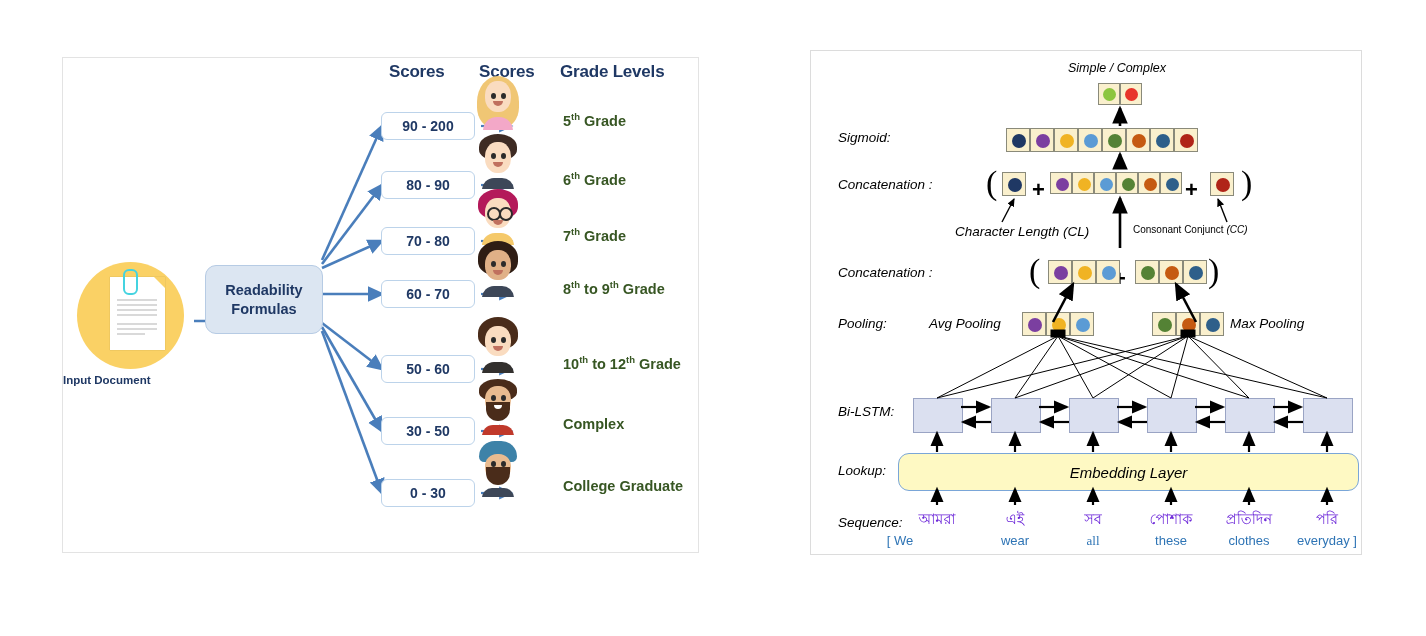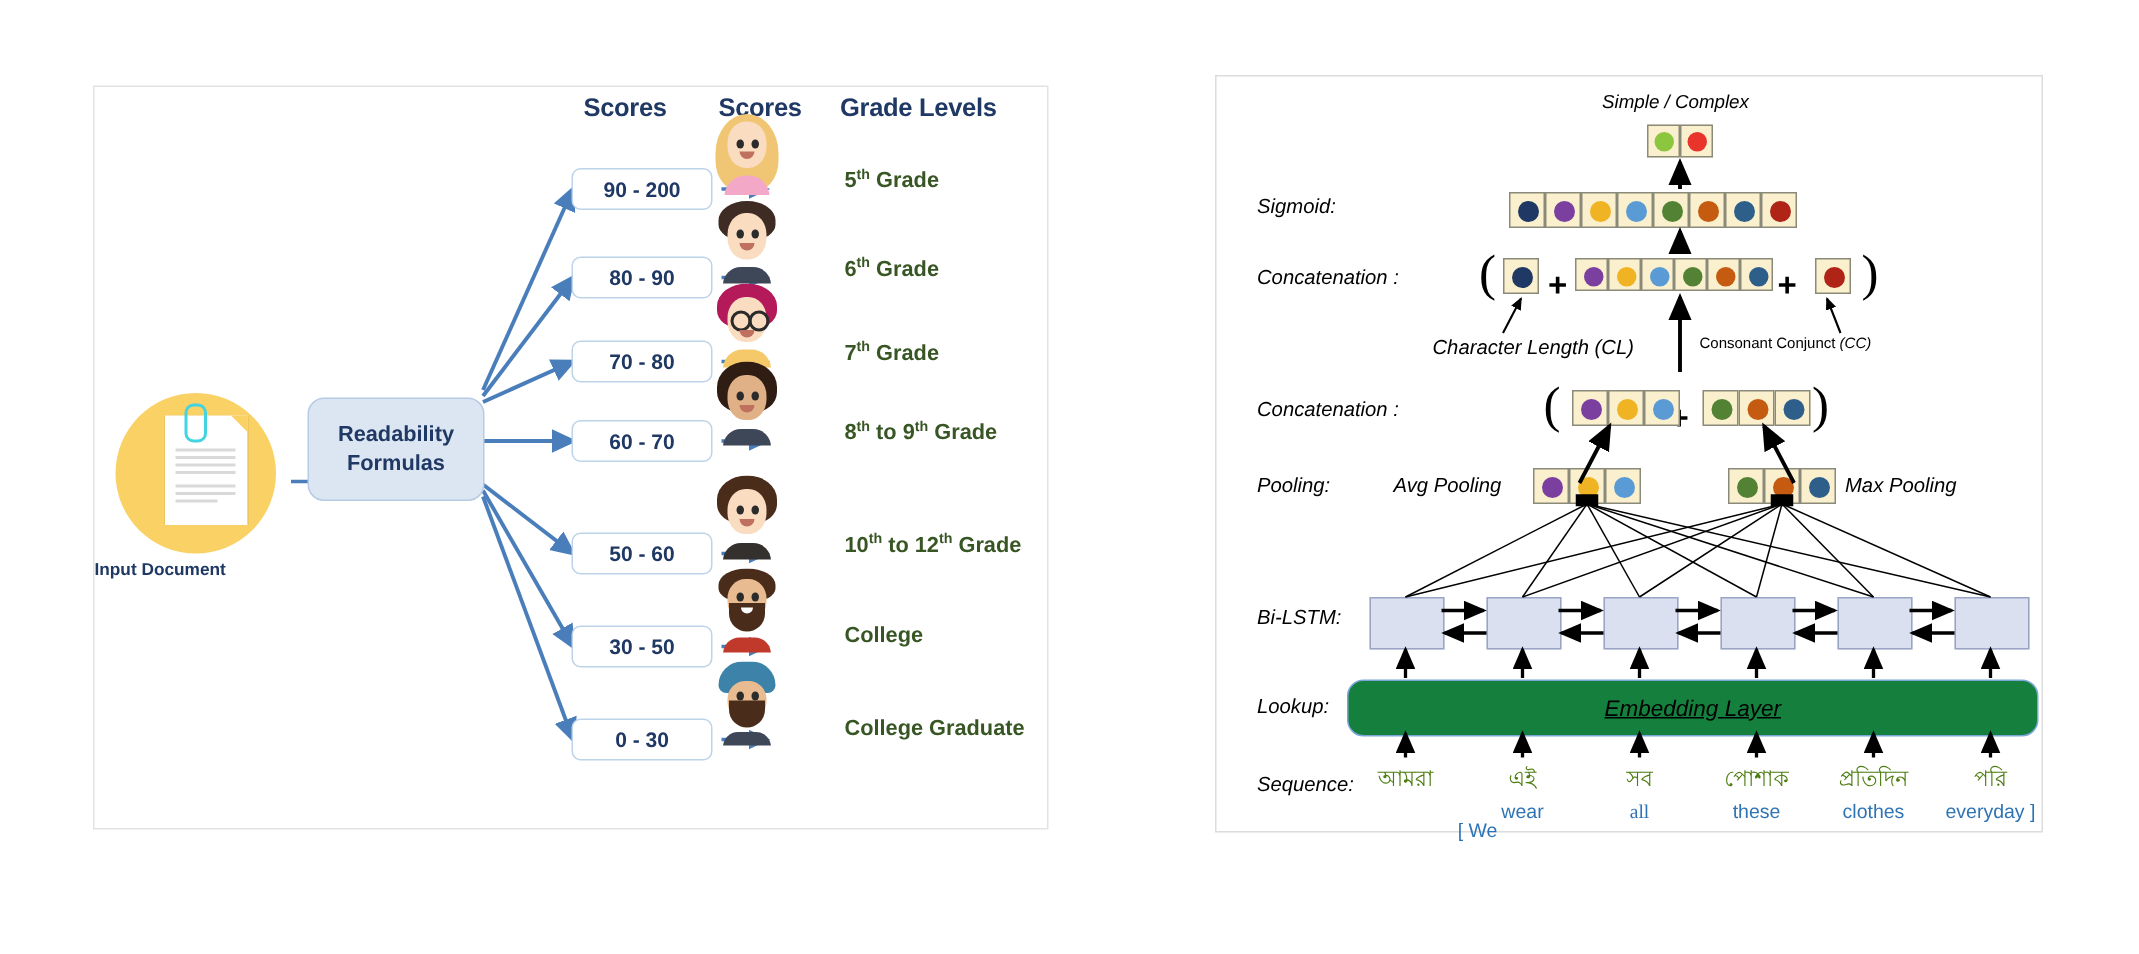--- a/index.html
+++ b/index.html
@@ -48,23 +48,23 @@
   
   #right-panel{position:absolute;left:810px;top:50px;width:552px;height:505px;
                border:1px solid #dcdcdc;background:#fff;box-sizing:border-box;}
   .rlabel{position:absolute;font-style:italic;font-size:13.5px;color:#000;white-space:nowrap;}
   .cell{position:absolute;box-sizing:border-box;border:1px solid #8a8a7a;background:#faf0cd;}
   .dot{position:absolute;border-radius:50%;}
   .paren{position:absolute;font-size:34px;color:#000;font-family:"Liberation Serif",serif;}
   .plus{position:absolute;font-size:22px;font-weight:bold;color:#000;}
   .lstm{position:absolute;width:48px;height:33px;background:#dbe0f0;border:1px solid #9aa4c4;}
   #emb-layer{position:absolute;left:898px;top:453px;width:459px;height:36px;border:1px solid #7aa6d8;
-             border-radius:11px;background:#15803d;display:flex;align-items:center;justify-content:center;
-             font-style:italic;font-size:15px;color:#000;text-decoration:underline;}
-  .bn{position:absolute;font-size:14.5px;color:#4d7c0f;text-align:center;white-space:nowrap;
+             border-radius:11px;background:#fef9c3;display:flex;align-items:center;justify-content:center;
+             font-style:italic;font-size:15px;color:#000;}
+  .bn{position:absolute;font-size:14.5px;color:#6d28d9;text-align:center;white-space:nowrap;
       font-family:"Liberation Sans",sans-serif;}
   .en{position:absolute;font-size:13px;color:#2e74b5;text-align:center;white-space:nowrap;}
   #simple-complex{position:absolute;left:0;top:0;font-style:italic;font-size:12.5px;color:#000;}
 </style>
 </head>
 <body>
 
 <div id="left-panel">
 
   <div class="col-head" style="left:326px;top:4px;">Scores</div>
@@ -137,21 +137,21 @@
 </div>
 <div class="grade-label" style="left:563px;top:226px;">
   <span>7</span><sup>th</sup><span> Grade</span>
 </div>
 <div class="grade-label" style="left:563px;top:279px;">
   <span>8</span><sup>th</sup>&nbsp;to 9<sup>th</sup>&nbsp;Grade
 </div>
 <div class="grade-label" style="left:563px;top:354px;">
   <span>10</span><sup>th</sup>&nbsp;to 12<sup>th</sup>&nbsp;Grade
 </div>
-<div class="grade-label" style="left:563px;top:416px;">College</div>
+<div class="grade-label" style="left:563px;top:416px;">Complex</div>
 <div class="grade-label" style="left:563px;top:478px;">College Graduate</div>
 
 <div class="avatar" style="left:474px;top:74px;">
   <div class="av-hair" style="left:3px;top:2px;width:42px;height:52px;background:#f0c674;"></div>
   <div class="av-face" style="left:11px;top:7px;width:26px;height:31px;background:#fadcc0;"></div>
   <div class="eye" style="left:17px;top:19px;"></div>
     <div class="eye" style="left:27px;top:19px;"></div>
   <div class="mouth" style="left:19px;top:27px;"></div>
   <div class="av-body" style="left:9px;top:43px;width:30px;height:14px;background:#f3a8c8;"></div>
 </div>
@@ -334,21 +334,21 @@
 <div id="lstm-holder">
     <div class="lstm" style="left: 913px; top: 398px;"></div>
     <div class="lstm" style="left: 991px; top: 398px;"></div>
     <div class="lstm" style="left: 1069px; top: 398px;"></div>
     <div class="lstm" style="left: 1147px; top: 398px;"></div>
     <div class="lstm" style="left: 1225px; top: 398px;"></div>
     <div class="lstm" style="left: 1303px; top: 398px;"></div>
   </div>
 <div id="seq-holder">
     <div class="bn" style="left: 895px; top: 508px; width: 84px;">আমরা</div>
-    <div class="en" style="left: 943px; top: 533px; width: 84px; margin-top: 13px;">[ We</div>
+    <div class="en" style="left: 858px; top: 533px; width: 84px;">[ We</div>
     <div class="bn" style="left: 973px; top: 508px; width: 84px;">এই</div>
     <div class="en" style="left: 973px; top: 533px; width: 84px;">wear</div>
     <div class="bn" style="left: 1051px; top: 508px; width: 84px;">সব</div>
     <div class="en" style="left: 1051px; top: 533px; width: 84px; font-family: Liberation Serif, serif;">all</div>
     <div class="bn" style="left: 1129px; top: 508px; width: 84px;">পোশাক</div>
     <div class="en" style="left: 1129px; top: 533px; width: 84px;">these</div>
     <div class="bn" style="left: 1207px; top: 508px; width: 84px;">প্রতিদিন</div>
     <div class="en" style="left: 1207px; top: 533px; width: 84px;">clothes</div>
     <div class="bn" style="left: 1285px; top: 508px; width: 84px;">পরি</div>
     <div class="en" style="left: 1285px; top: 533px; width: 84px;">everyday ]</div>

